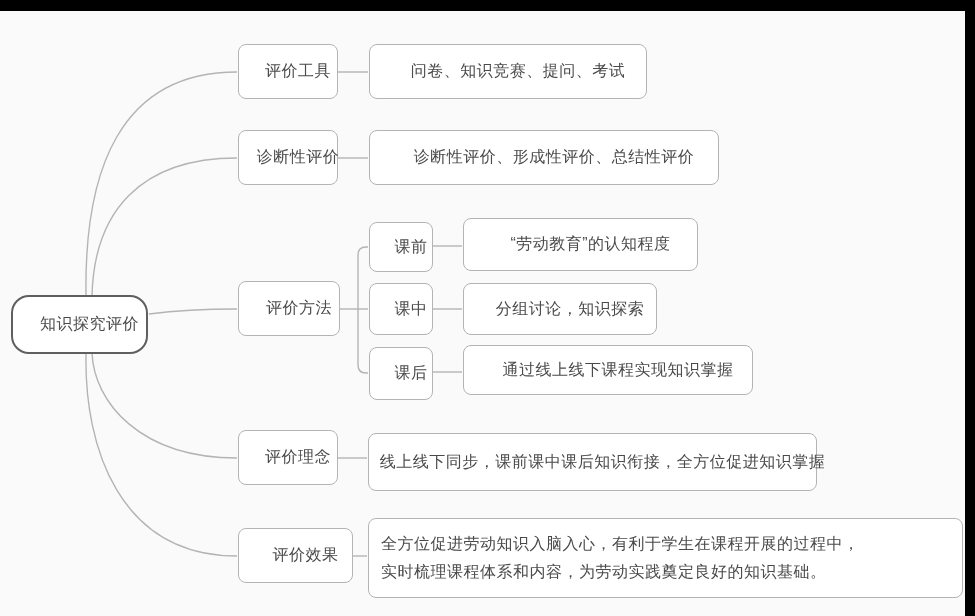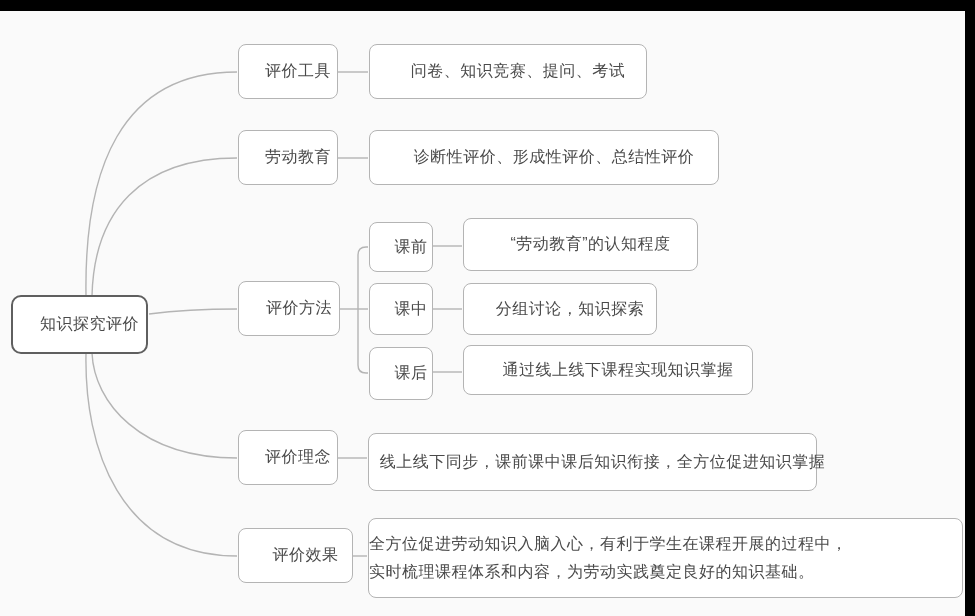--- a/index.html
+++ b/index.html
@@ -14,24 +14,24 @@
   svg.links{position:absolute;left:0;top:0;width:975px;height:616px;}
   svg.links path{fill:none;stroke:#b4b4b4;stroke-width:1.4;}
   .node{
     position:absolute;box-sizing:border-box;
     background:#ffffff;border:1.5px solid #b4b4b4;border-radius:8px;
     display:flex;align-items:center;justify-content:center;
     font-size:16px;color:#4a4a4a;white-space:nowrap;
     letter-spacing:0.5px;
     padding-left:20px;
   }
-  .node.root{border:2px solid #5f5f5f;border-radius:10px;font-size:16px;text-align:center;}
+  .node.root{border:2px solid #5f5f5f;border-radius:18px;font-size:16px;text-align:center;}
   .node.multiline{
     flex-direction:column;align-items:flex-start;justify-content:center;
-    padding:8px 0;line-height:28px;
+    padding:8px 12px;line-height:28px;
   }
   
   .n-root      {left:11px;  top:295px; width:137px; height:59px;}
   .n-b-tools   {left:238px; top:44px;  width:100px; height:55px;}
   .n-c-tools   {left:369px; top:44px;  width:278px; height:55px;}
   .n-b-methods {left:238px; top:130px; width:100px; height:55px;}
   .n-c-methods {left:369px; top:130px; width:350px; height:55px;}
   .n-b-process {left:238px; top:281px; width:102px; height:55px;}
   .n-s-before  {left:369px; top:222px; width:64px;  height:50px;}
   .n-c-before  {left:463px; top:218px; width:235px; height:53px;}
@@ -69,21 +69,21 @@
     <path d="M 433 246 H 462"></path>
     <path d="M 433 309 H 462"></path>
     <path d="M 433 372 H 462"></path>
   </svg>
 
   <div class="node root n-root">知识探究评价</div>
 
   <div class="node n-b-tools">评价工具</div>
   <div class="node n-c-tools">问卷、知识竞赛、提问、考试</div>
 
-  <div class="node n-b-methods">劳动教育</div>
+  <div class="node n-b-methods">诊断性评价</div>
   <div class="node n-c-methods">诊断性评价、形成性评价、总结性评价</div>
 
   <div class="node n-b-process">评价方法</div>
 
   <div class="node n-s-before">课前</div>
   <div class="node n-c-before">“劳动教育”的认知程度</div>
 
   <div class="node n-s-during">课中</div>
   <div class="node n-c-during">分组讨论，知识探索</div>
 

